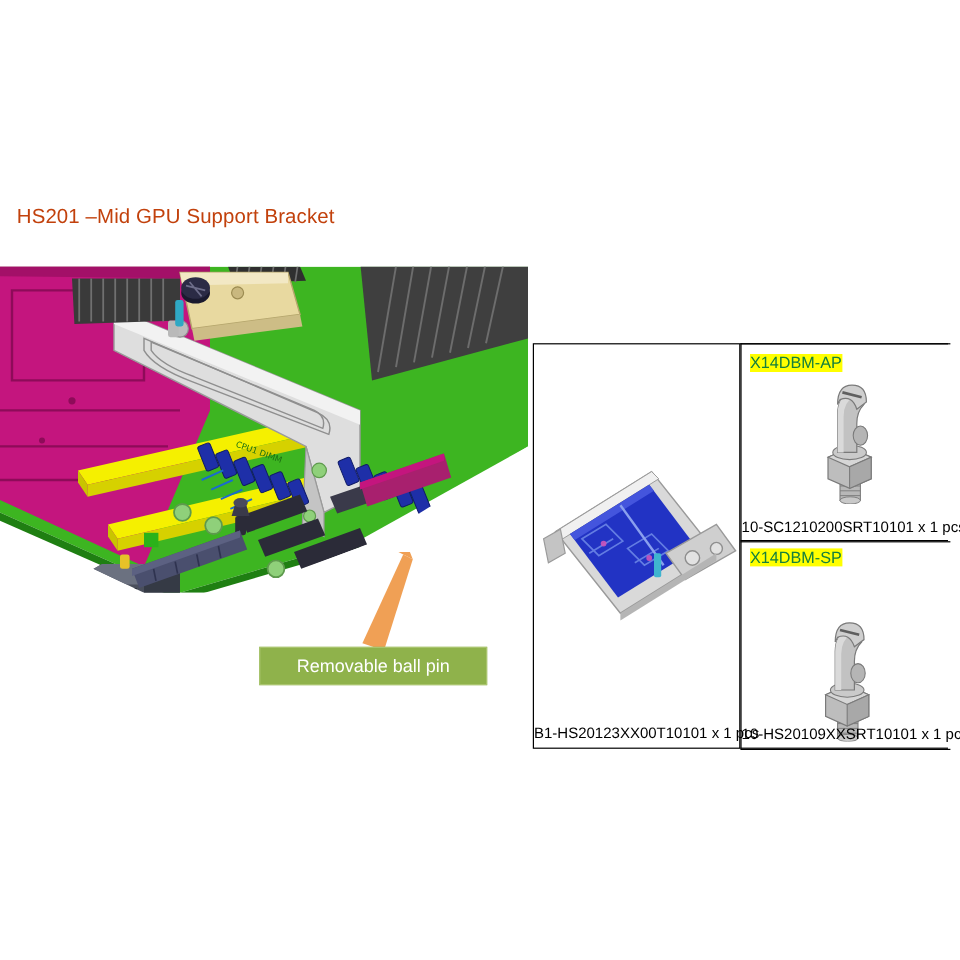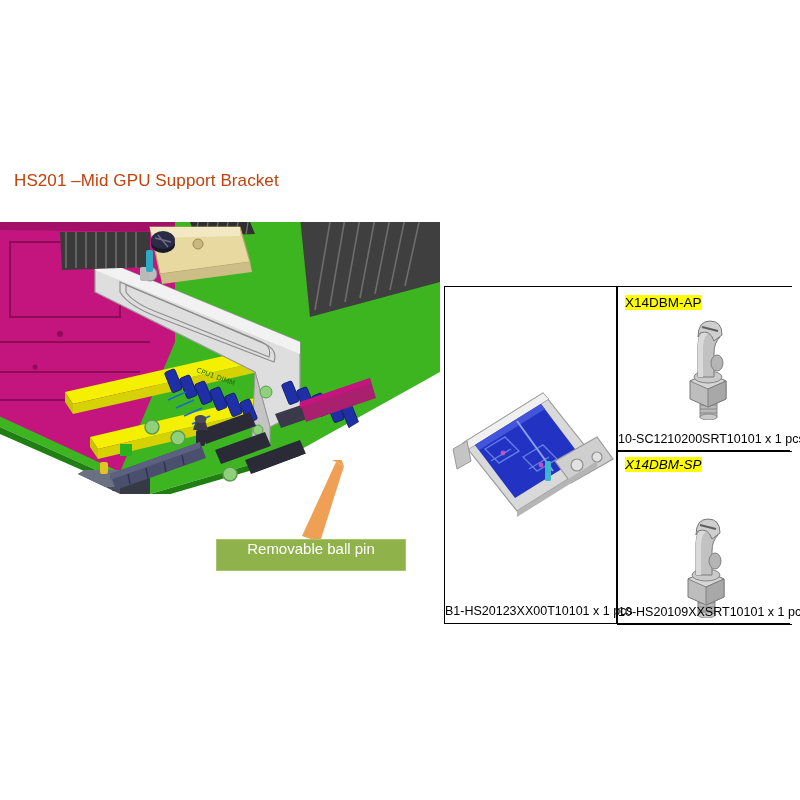--- a/index.html
+++ b/index.html
@@ -42,21 +42,21 @@
   #callout-box {
     position: absolute;
     left: 216px;
     top: 539px;
     width: 190px;
     height: 32px;
     background: #8fb24b;
     border: 1.5px solid #a9c46d;
     box-sizing: border-box;
     display: flex;
-    align-items: flex-start;
+    align-items: center;
     justify-content: center;
   }
   #callout-label {
     font-size: 15px;
     color: #ffffff;
     white-space: nowrap;
   }
   #callout-leader {
     position: absolute;
     left: 240px;
@@ -127,24 +127,24 @@
 
   .hl-label {
     position: absolute;
     left: 7px;
     font-size: 13.5px;
     line-height: 16px;
     white-space: nowrap;
   }
   .hl-label span {
     background: #ffff00;
-    color: #000000;
+    color: #15803d;
   }
   #pin-top-label { top: 8px; }
-  #pin-bottom-label { top: 6px; font-style: italic; }
+  #pin-bottom-label { top: 6px; }
 
   .pin-caption {
     position: absolute;
     left: 0;
     width: 175px;
     text-align: center;
     font-size: 12.5px;
     white-space: nowrap;
   }
   #pin-top-caption { bottom: 4px; }

